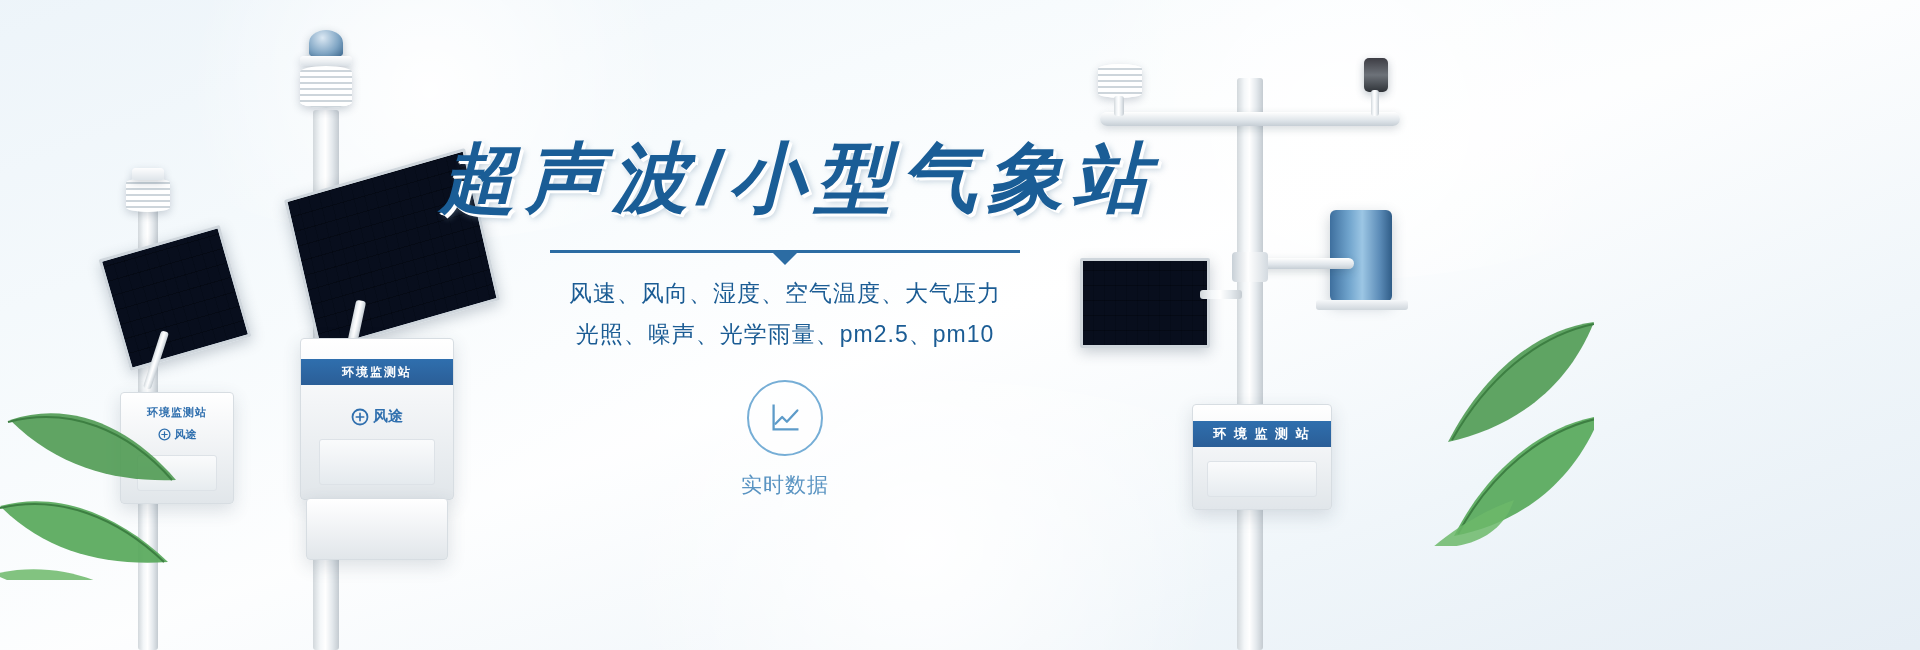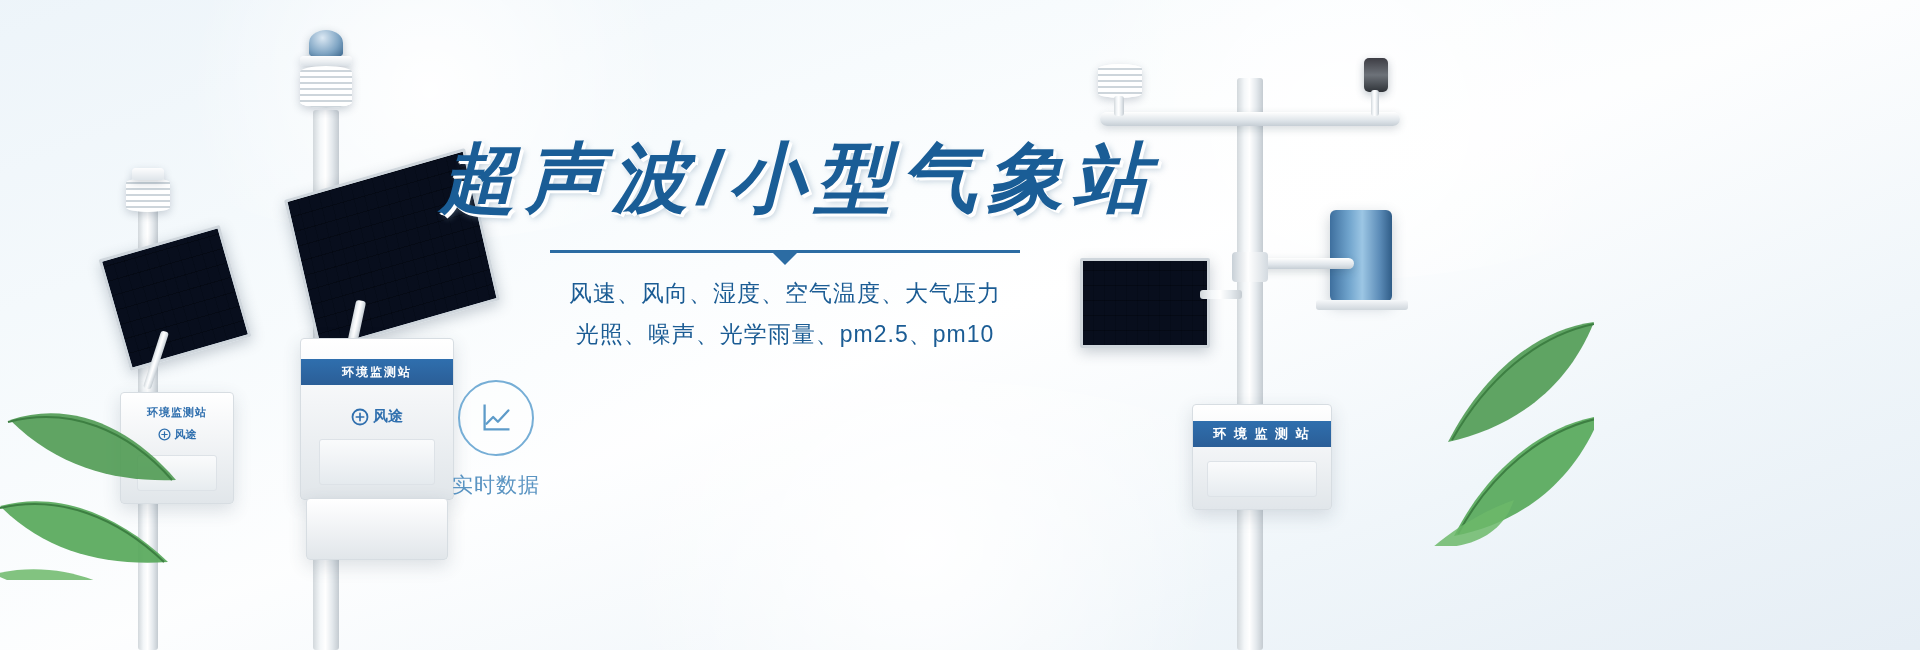--- a/index.html
+++ b/index.html
@@ -110,21 +110,21 @@
   .divider .tri{
     position:absolute;left:50%;top:2px;transform:translateX(-50%);
     width:0;height:0;border-left:13px solid transparent;
     border-right:13px solid transparent;border-top:13px solid #2c6ca3;
   }
   .sub{
     margin-top:22px;font-size:23px;color:#1b5c94;letter-spacing:1px;
     line-height:1.62;white-space:nowrap;
   }
   .features{
-    margin-top:26px;display:flex;justify-content:flex-start;gap:34px;
+    margin-top:26px;display:flex;justify-content:center;gap:34px;
   }
   .feature{width:112px;display:flex;flex-direction:column;align-items:center;}
   .fcircle{
     width:72px;height:72px;border-radius:50%;border:2px solid #76aed6;
     display:flex;align-items:center;justify-content:center;
     background:rgba(255,255,255,.35);
   }
   .flabel{margin-top:15px;font-size:21px;color:#5a94c2;letter-spacing:1px;white-space:nowrap;}
   svg{display:block;}
 </style>

